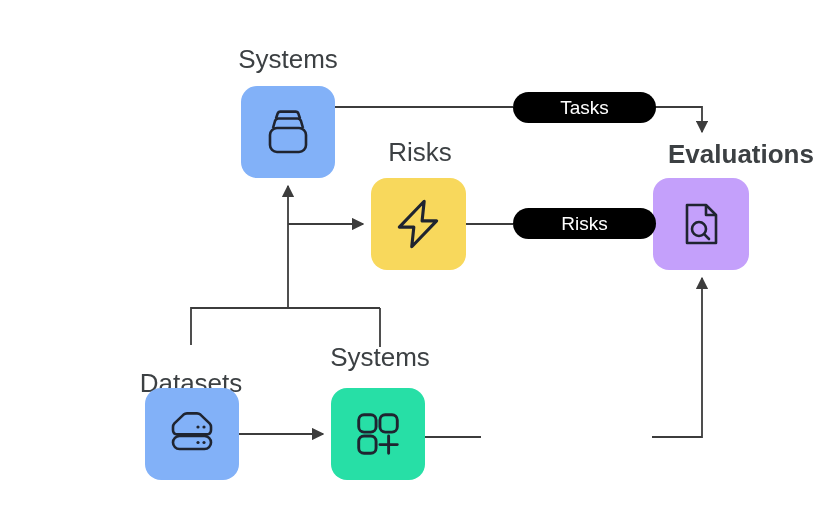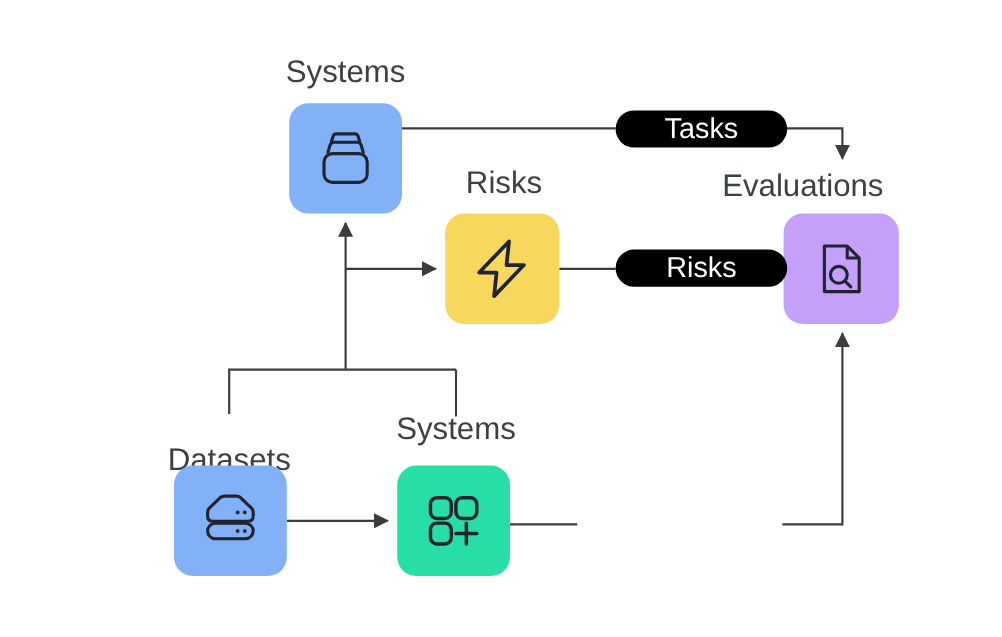--- a/index.html
+++ b/index.html
@@ -39,21 +39,21 @@
     line-height: 1;
     white-space: nowrap;
     text-align: right;
     font-family: "Liberation Sans", sans-serif;
   }
   .pill {
     position: absolute;
     background: #000000;
     color: #ffffff;
     border-radius: 999px;
-    font-size: 24px;
+    font-size: 19px;
     line-height: 1;
     display: flex;
     align-items: center;
     justify-content: center;
     white-space: nowrap;
     padding: 0 18px;
     height: 31px;
     font-family: "Liberation Sans", sans-serif;
   }
   .glyph {
@@ -101,21 +101,21 @@
     </svg>
   </div>
 
   <div class="node-title" style="left:420px; top:139px; transform:translate(-50%,0);">Risks</div>
   <div class="node" style="left:371px; top:178px; width:95px; height:92px; background:#f8d85c;">
     <svg class="glyph" width="58" height="58" viewBox="0 0 56 56" xmlns="http://www.w3.org/2000/svg">
       <path d="M 33 6 L 9 31 L 23 31 L 21 50 L 45 25 L 31 25 Z" fill="none" stroke="#1f2430" stroke-width="3" stroke-linejoin="round" stroke-linecap="round"></path>
     </svg>
   </div>
 
-  <div class="node-title" style="left:669px; top:141px; transform:translate(-50%,0);">Evaluations</div>
+  <div class="node-title" style="left:741px; top:141px; transform:translate(-50%,0);font-weight:bold;">Evaluations</div>
   <div class="node" style="left:653px; top:178px; width:96px; height:92px; background:#c4a0fb;">
     <svg class="glyph" width="56" height="56" viewBox="0 0 56 56" xmlns="http://www.w3.org/2000/svg">
       <path d="M 14 9 L 33 9 L 43 19 L 43 47 L 14 47 Z" fill="none" stroke="#1f2430" stroke-width="2.6" stroke-linejoin="round"></path>
       <path d="M 33 9 L 33 19 L 43 19" fill="none" stroke="#1f2430" stroke-width="2.6" stroke-linejoin="round"></path>
       <circle cx="26" cy="33" r="7" fill="none" stroke="#1f2430" stroke-width="2.6"></circle>
       <path d="M 31.2 38.2 L 36 43" fill="none" stroke="#1f2430" stroke-width="2.6" stroke-linecap="round"></path>
     </svg>
   </div>
 
   <div class="node-title" style="left:191px; top:342px; transform:translate(-50%,0);margin-top:28px;">Datasets</div>

